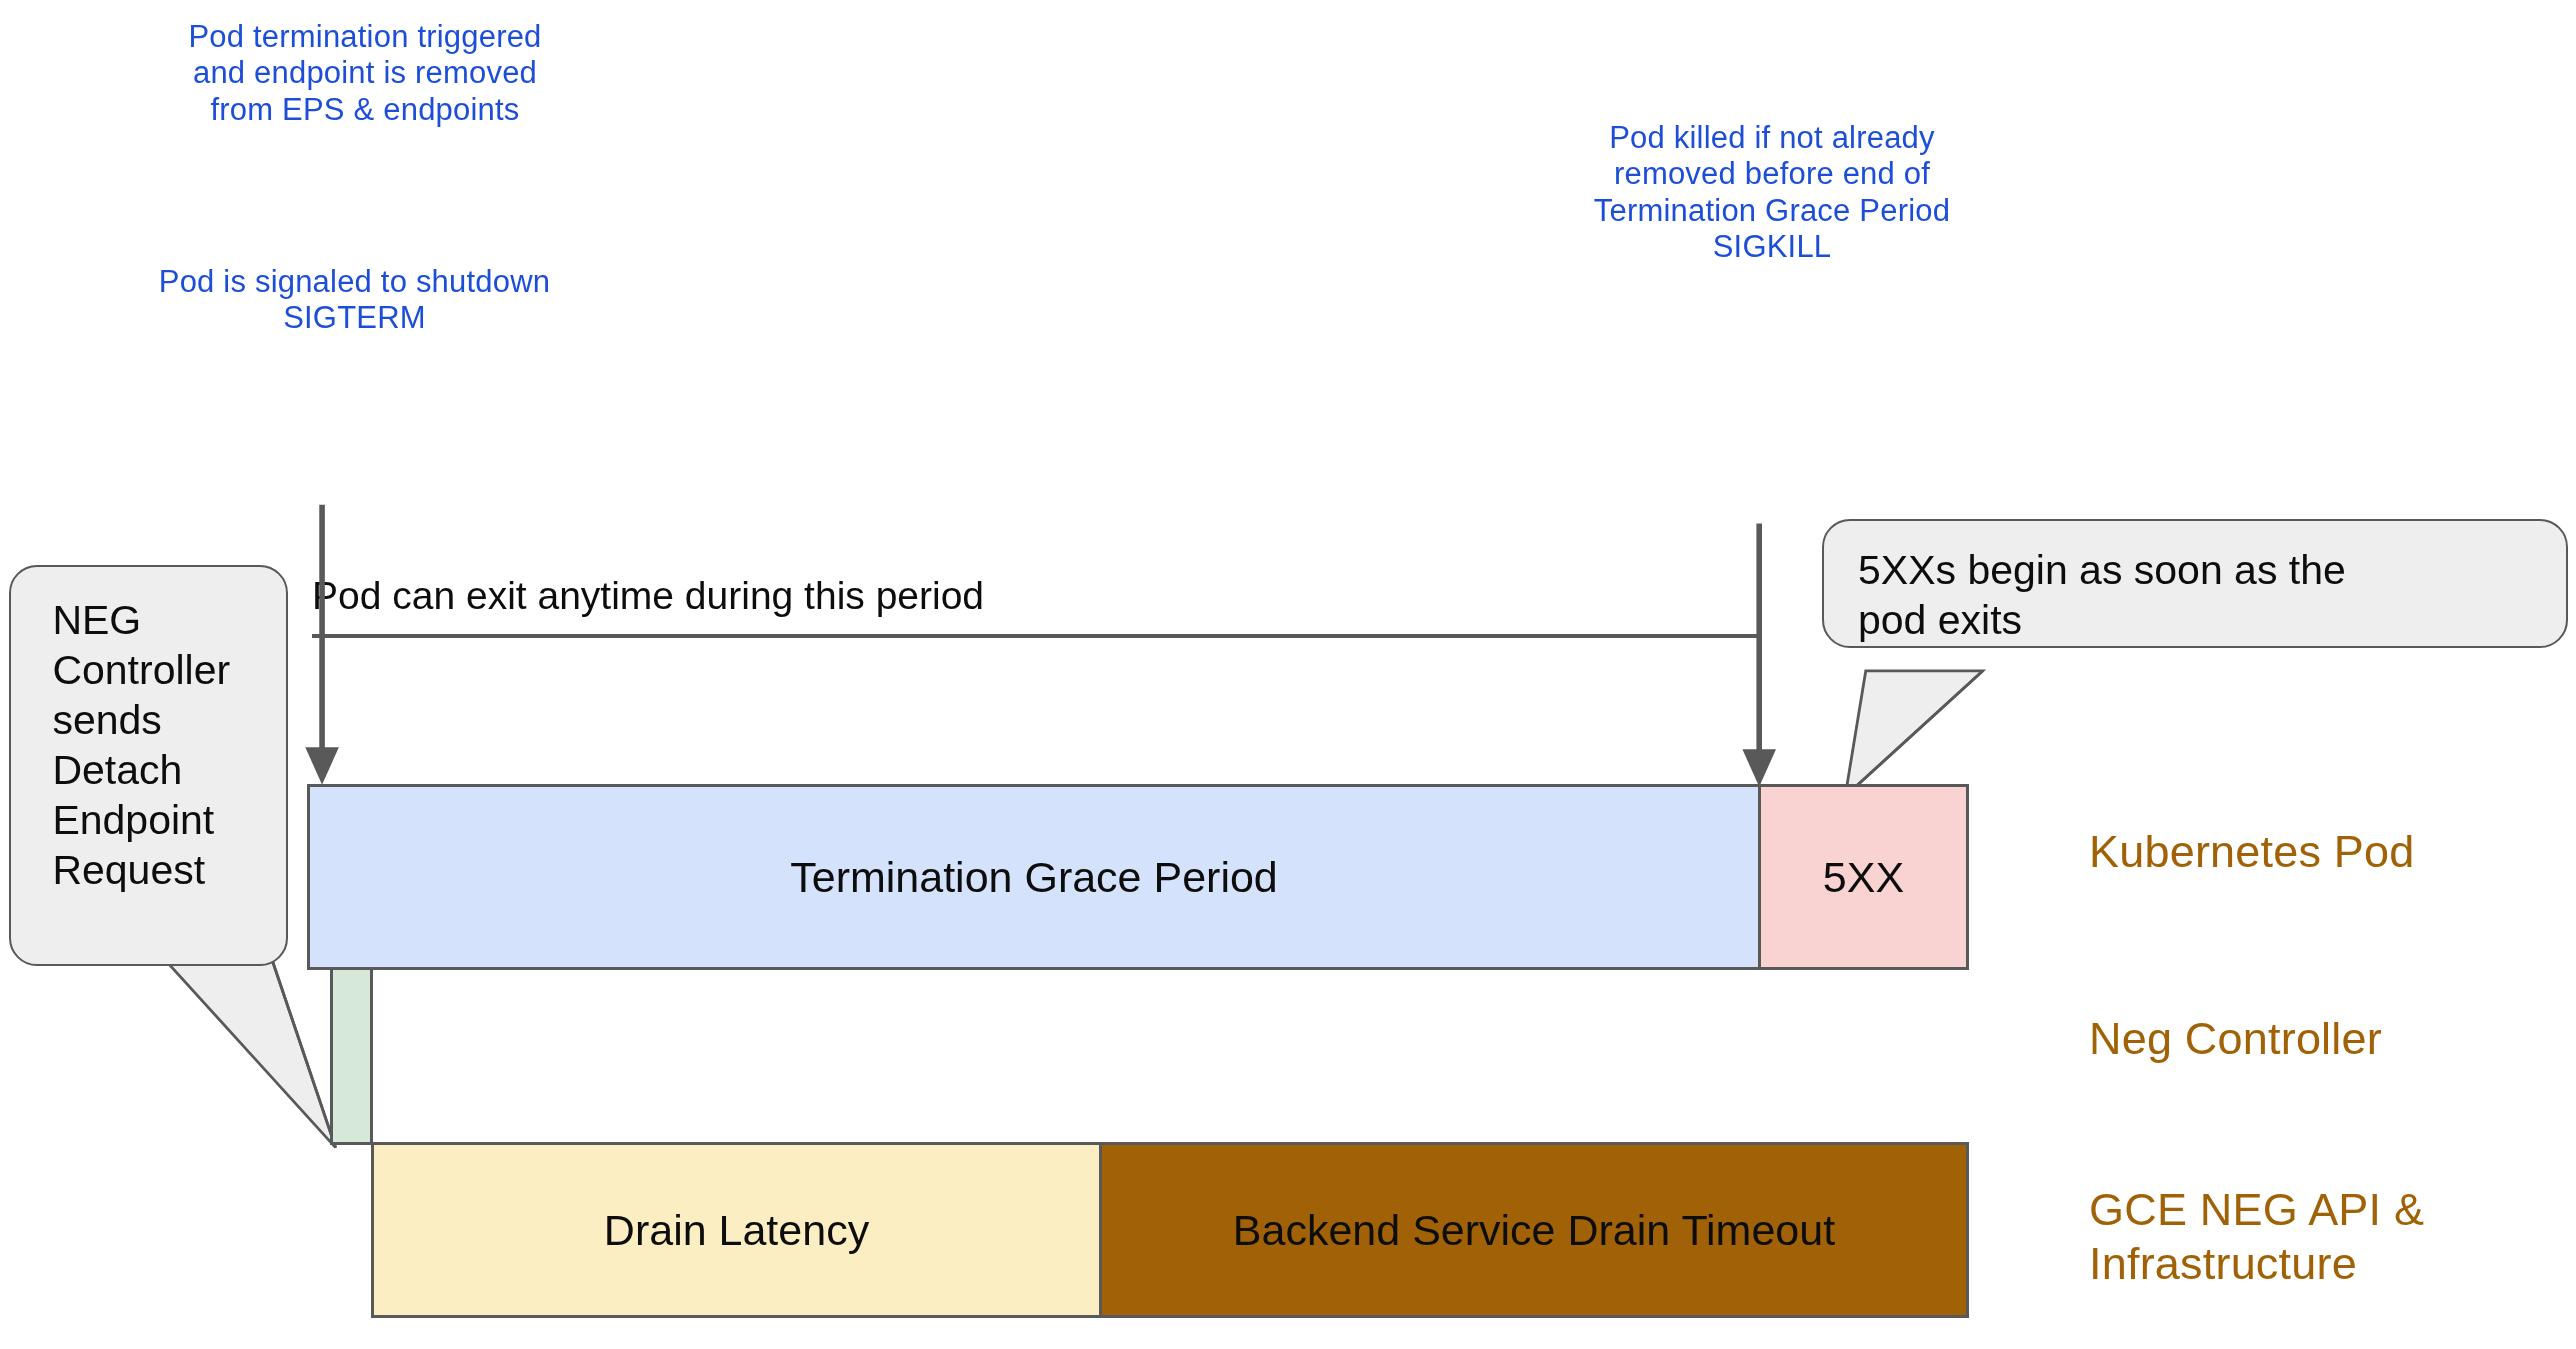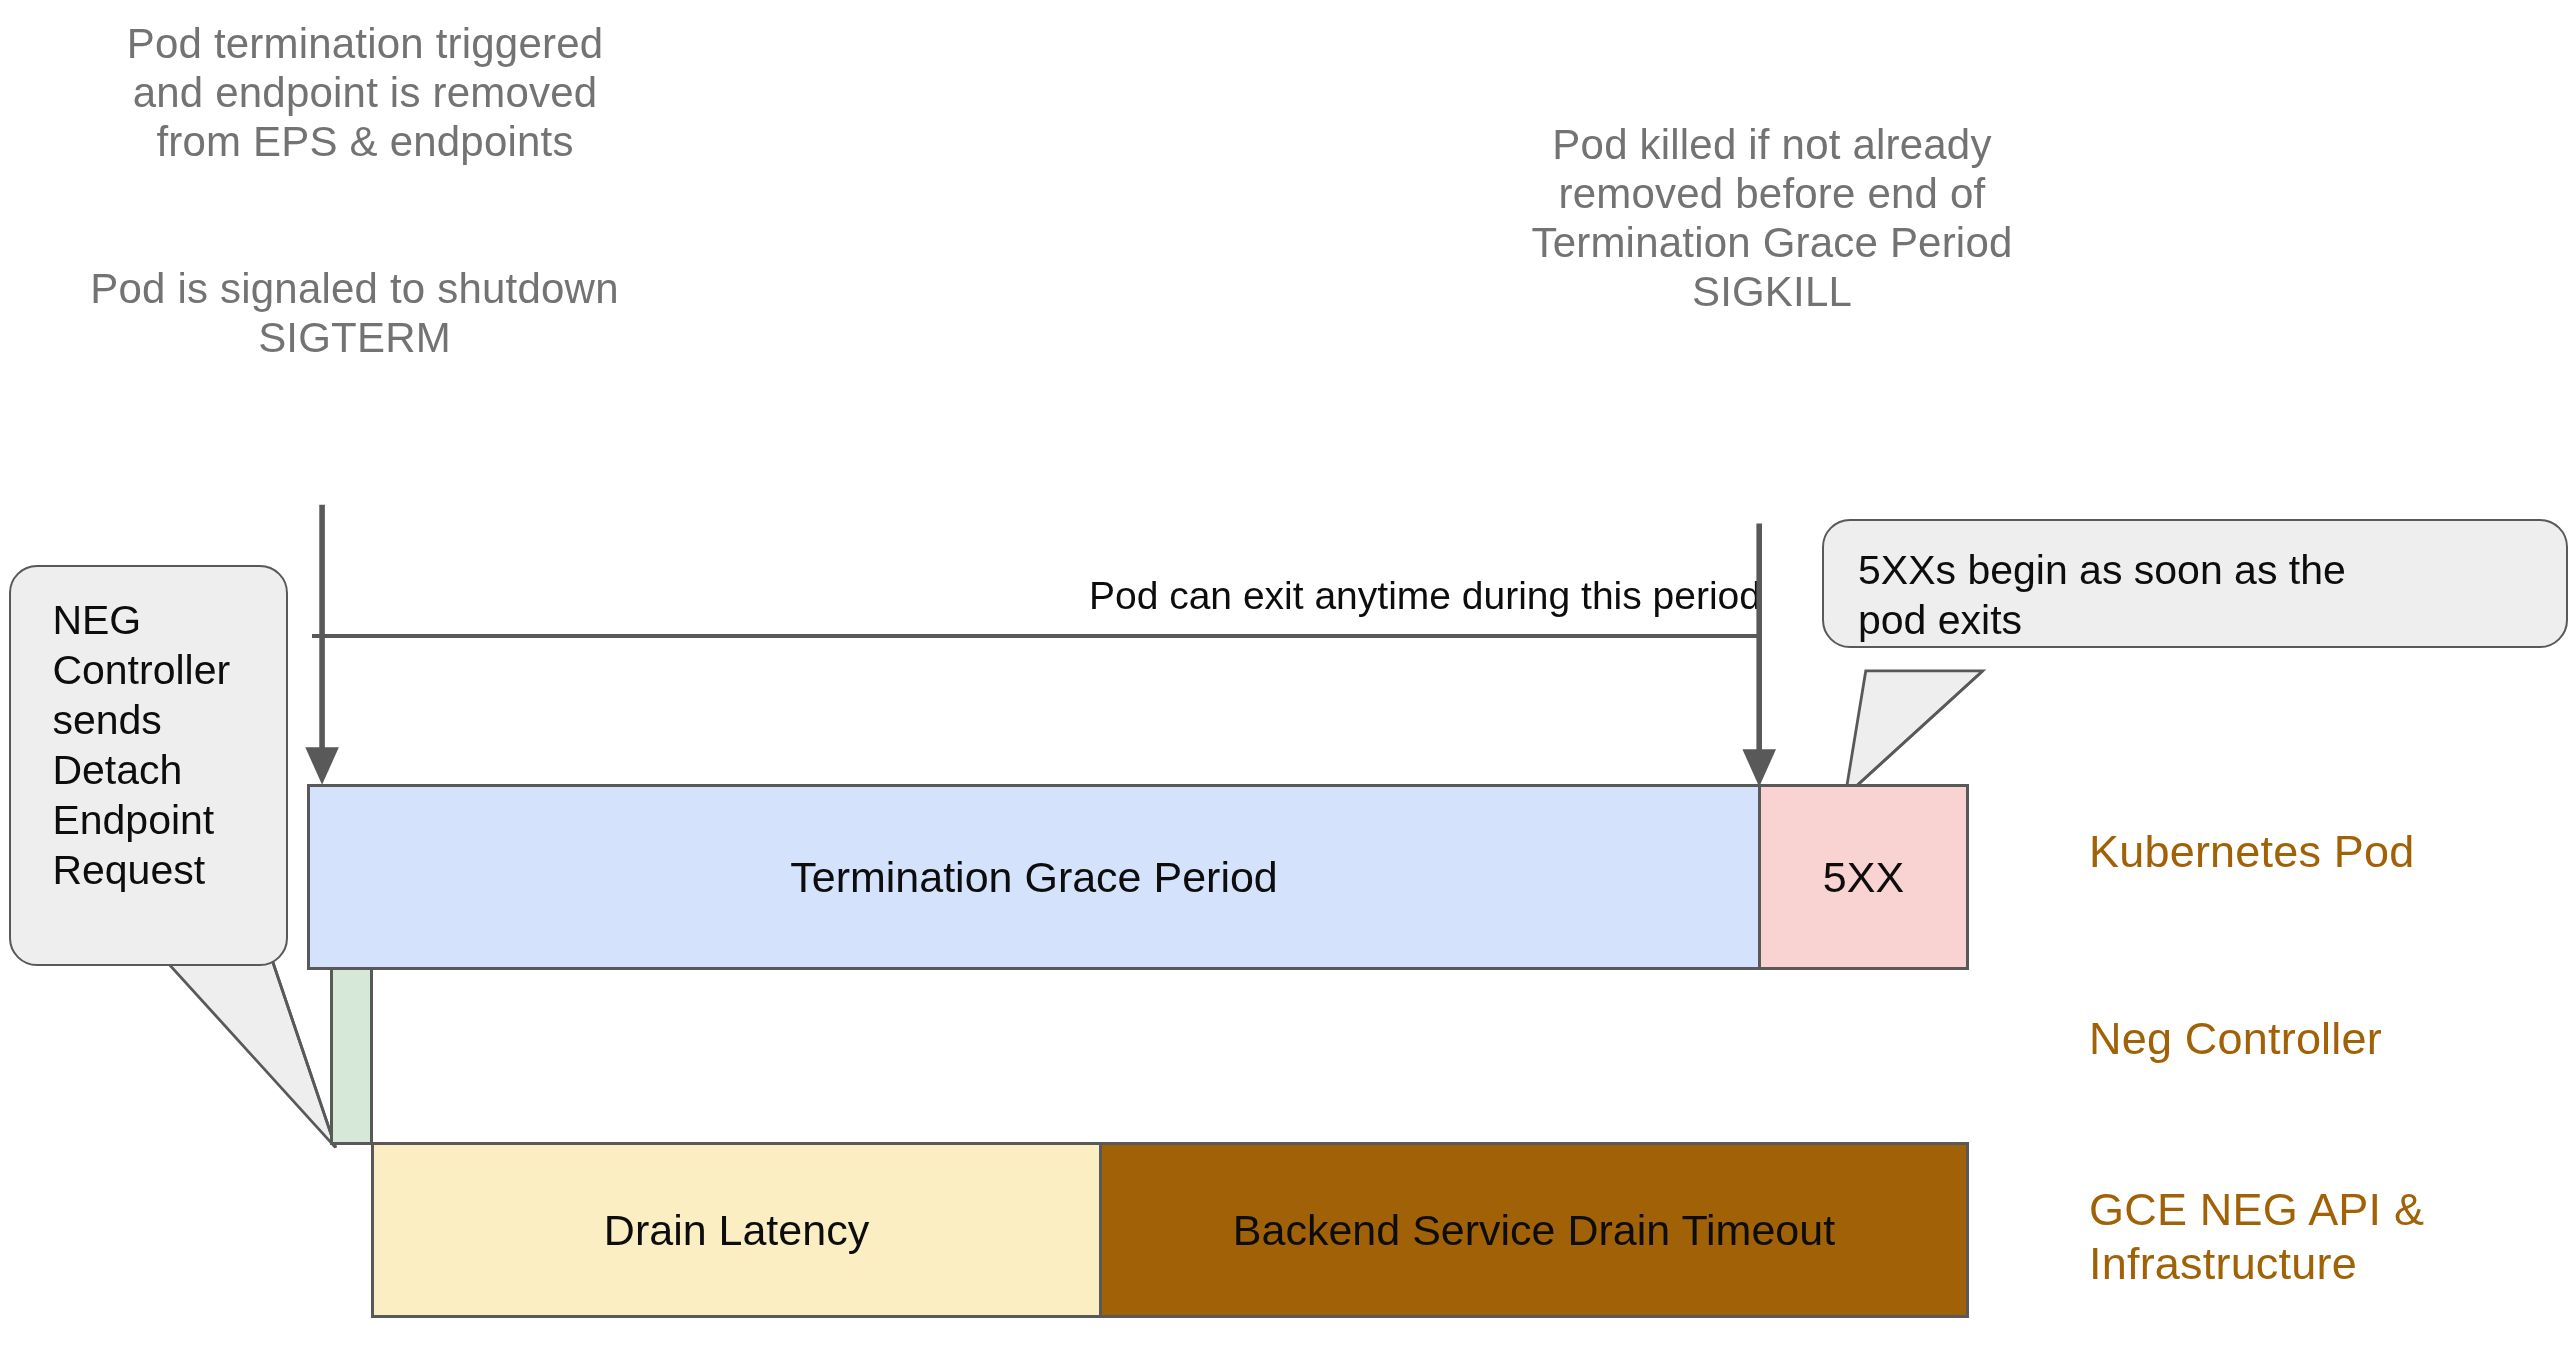--- a/index.html
+++ b/index.html
@@ -16,23 +16,23 @@
     position: relative;
     width: 2576px;
     height: 1350px;
     overflow: hidden;
     background: #ffffff;
   }
 
   
   .note {
     position: absolute;
-    font-size: 42px;
+    font-size: 31px;
     line-height: 1.17;
-    color: #737373;
+    color: #1d4ed8;
     white-space: pre-line;
     letter-spacing: 0.2px;
   }
   #note-termination {
     left: 37px;
     top: 19px;
     width: 656px;
     text-align: center;
   }
   #note-sigterm {
@@ -87,21 +87,21 @@
     top: 634px;
     width: 1449px;
     height: 3.7px;
     background: #595959;
   }
   #bracket-label {
     position: absolute;
     left: 312px;
     top: 574px;
     width: 1449px;
-    text-align: right;
+    text-align: left;
     font-size: 39px;
     color: #0d0d0d;
   }
 
   
   .varrow { position: absolute; overflow: visible; }
 
   
   .bar {
     position: absolute;

